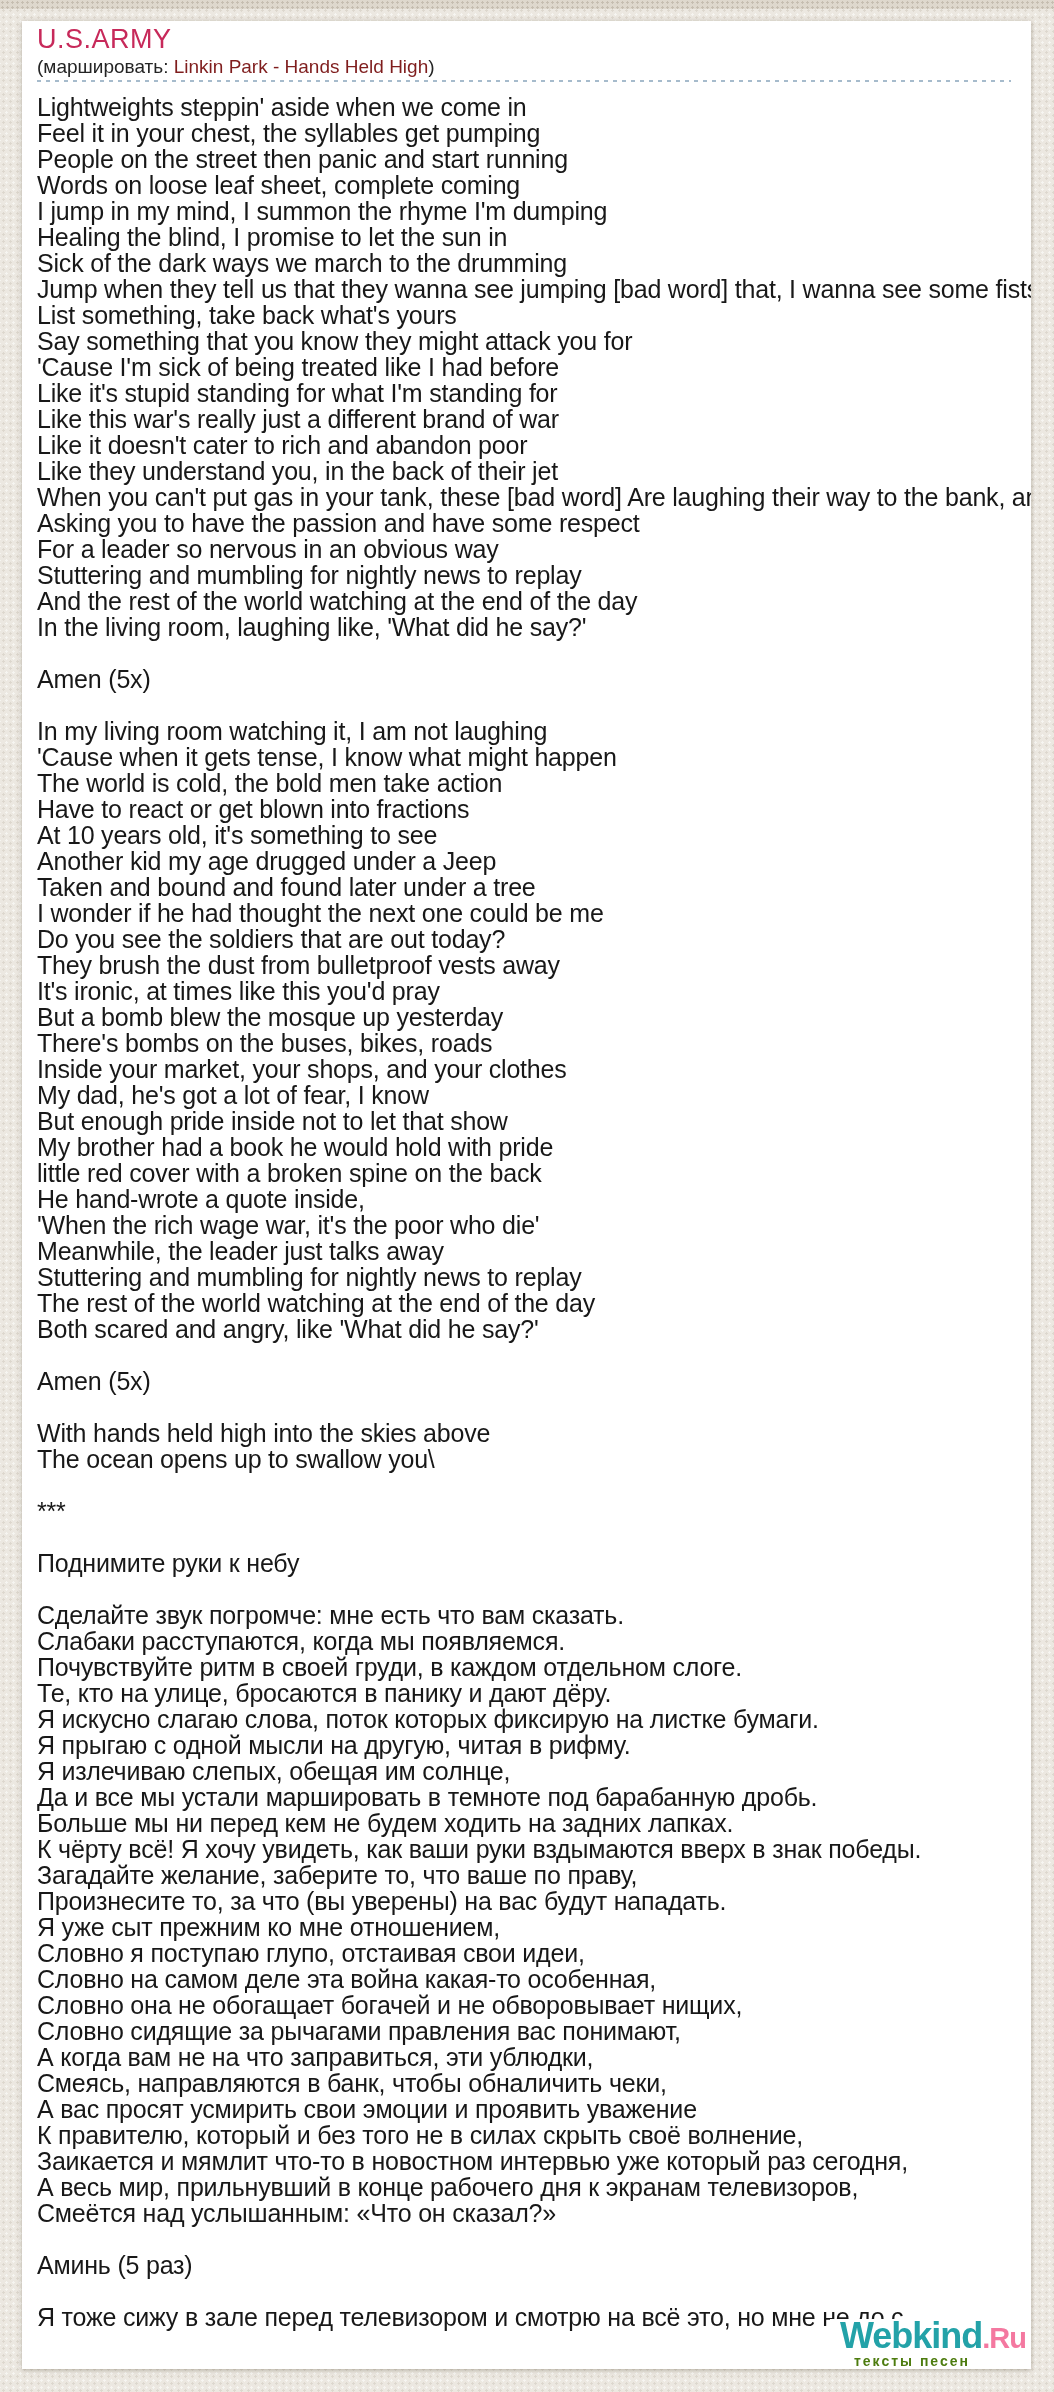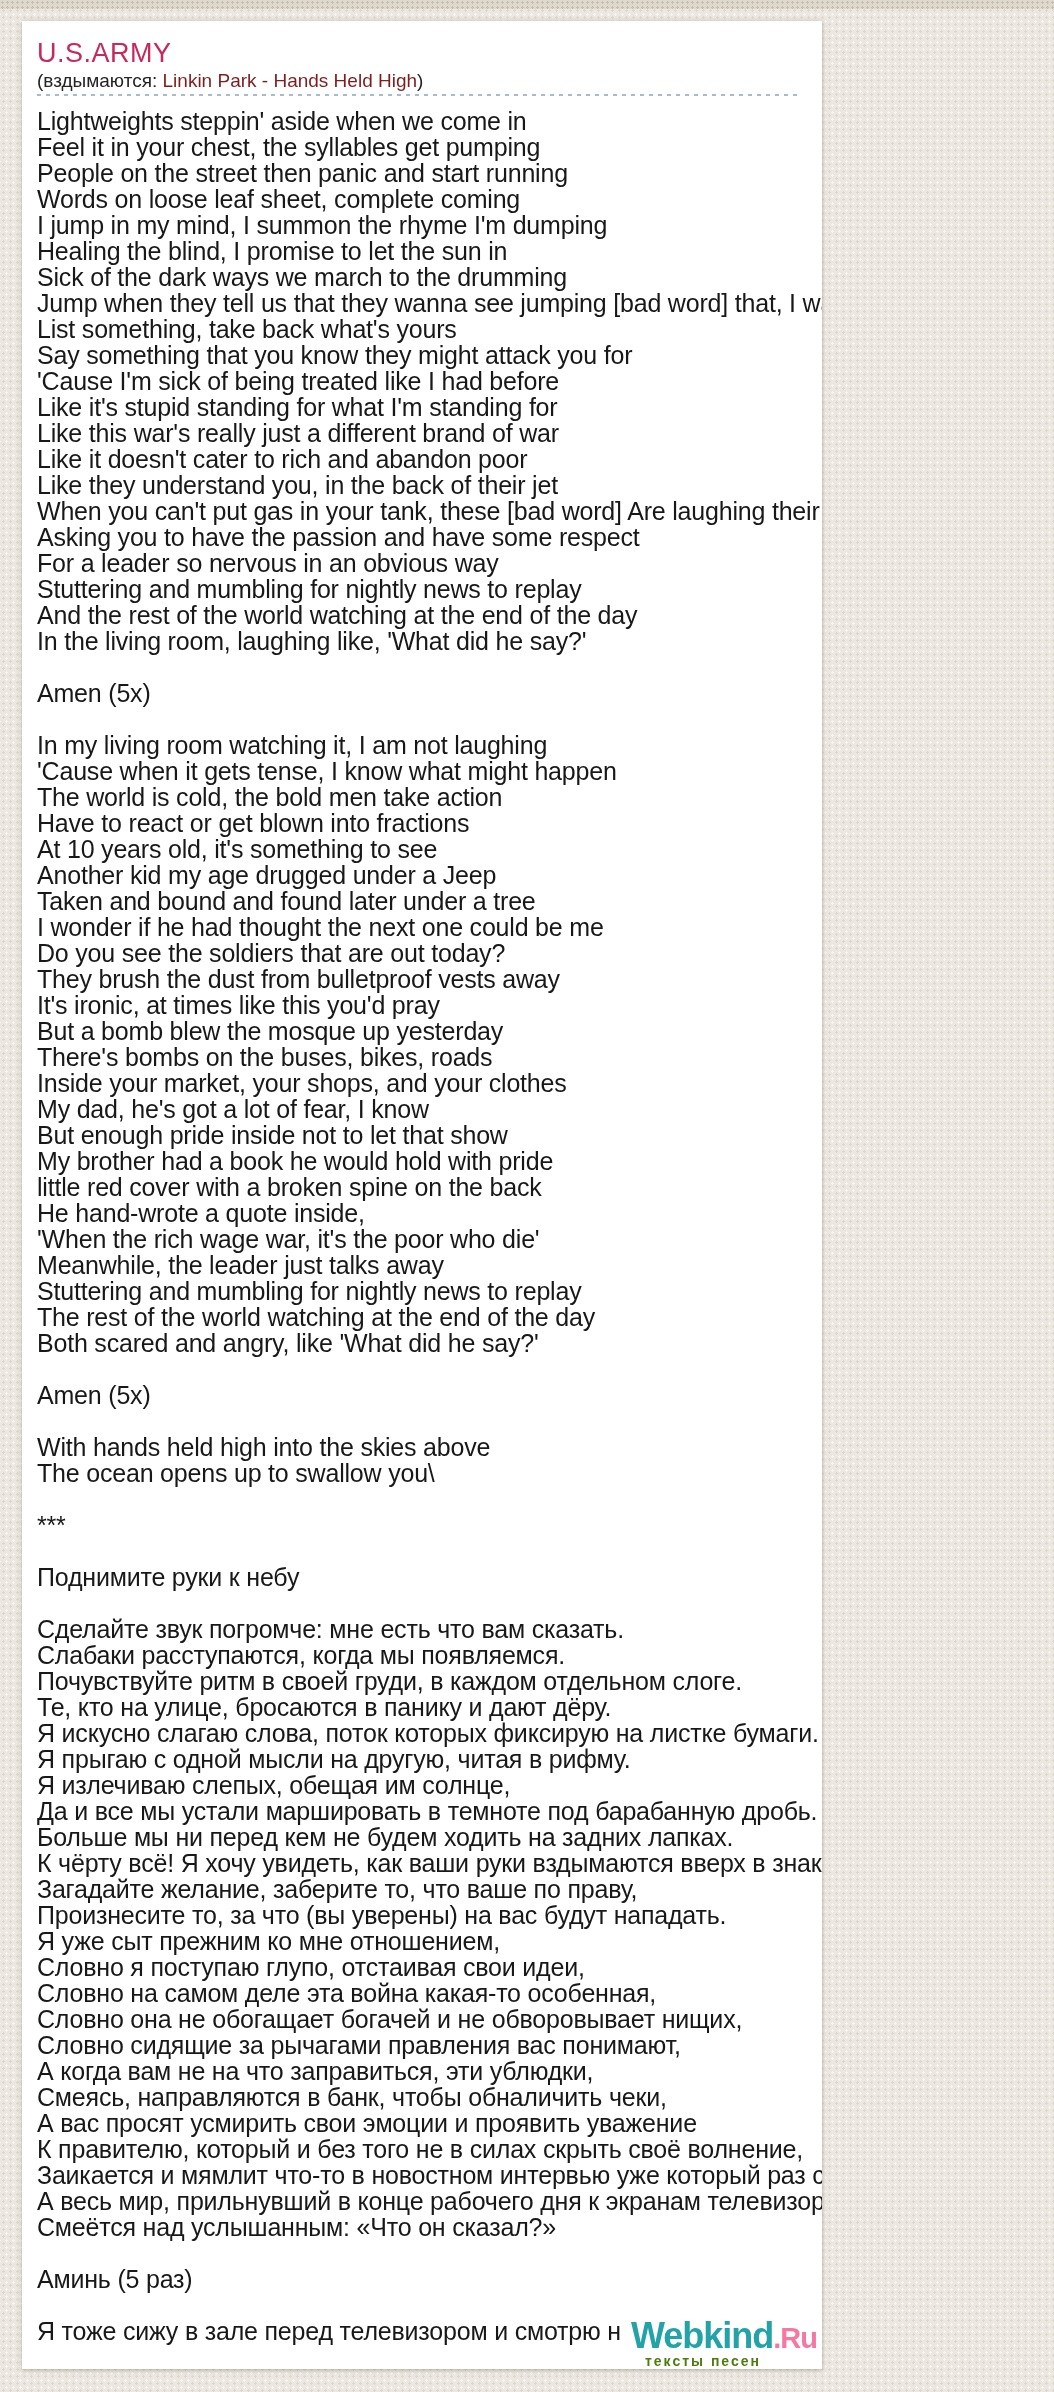--- a/index.html
+++ b/index.html
@@ -18,25 +18,25 @@
   }
   .top-band {
     position: absolute; top: 0; left: 0; right: 0; height: 9px;
     background-color: #ded8cd;
     background-image: radial-gradient(rgba(150,140,125,0.35) 1px, transparent 1.2px);
     background-size: 5px 5px;
   }
   .card {
     position: absolute;
     left: 22px; top: 21px;
-    width: 800px; height: 2348px;
+    width: 1009px; height: 2348px;
     background: #ffffff;
     box-shadow: 0 1px 5px rgba(110,100,85,0.45);
     box-sizing: border-box;
-    padding: 17px 0 0 15px;
+    padding: 3px 0 0 15px;
     overflow: hidden;
   }
   h1.song-title {
     margin: 0;
     font-size: 27px;
     line-height: 30px;
     font-weight: 400;
     letter-spacing: 0.5px;
     color: #c7295a;
   }
@@ -95,21 +95,21 @@
 <body>
 
 <div id="screen">
   <div class="top-band"></div>
 
   <div class="card">
 
     <h1 class="song-title">U.S.ARMY</h1>
 
     <div class="subtitle">
-      <span>(вздымаются: </span><a class="artist-link">Linkin Park - Hands Held High</a><span>)</span>
+      <span>(маршировать: </span><a class="artist-link">Linkin Park - Hands Held High</a><span>)</span>
     </div>
 
     <div class="dashed-sep"></div>
 
     <div class="lyrics">Lightweights steppin' aside when we come in
 Feel it in your chest, the syllables get pumping
 People on the street then panic and start running
 Words on loose leaf sheet, complete coming
 I jump in my mind, I summon the rhyme I'm dumping
 Healing the blind, I promise to let the sun in

